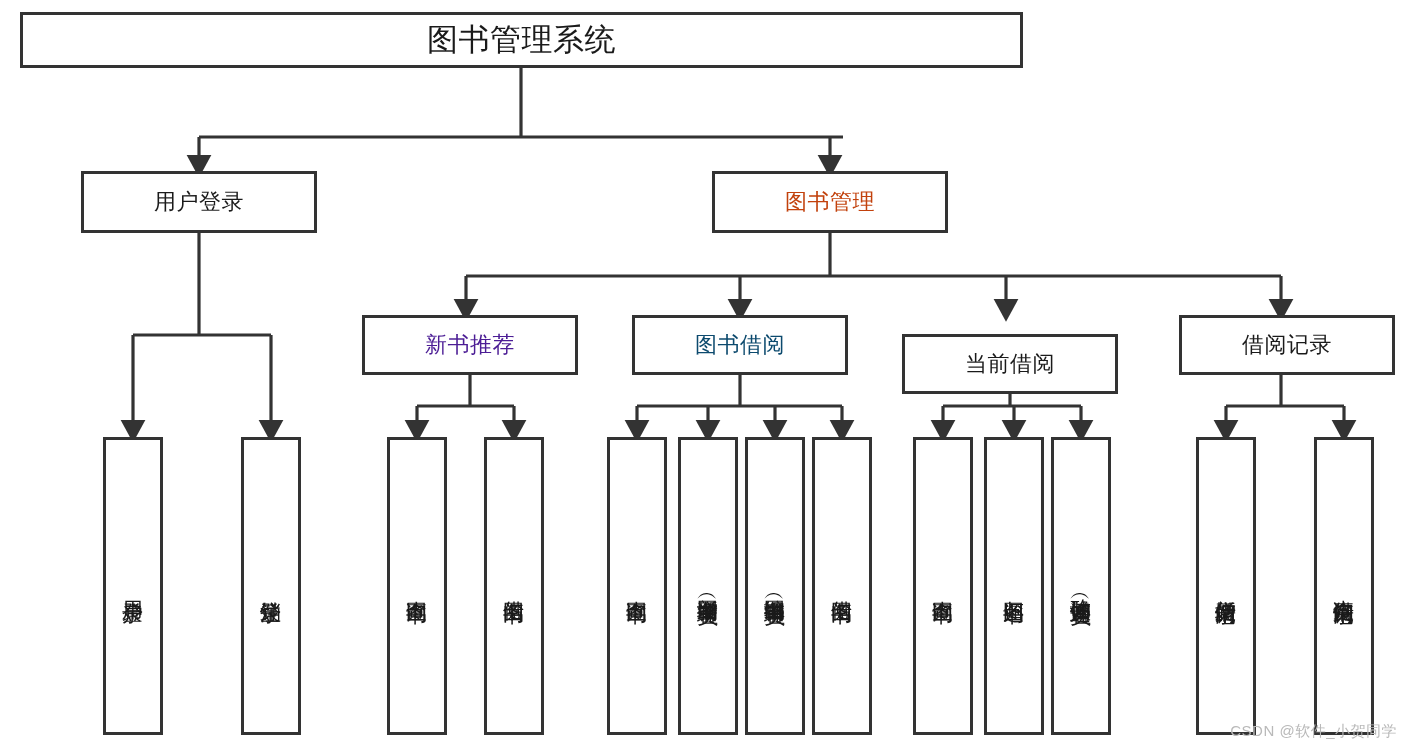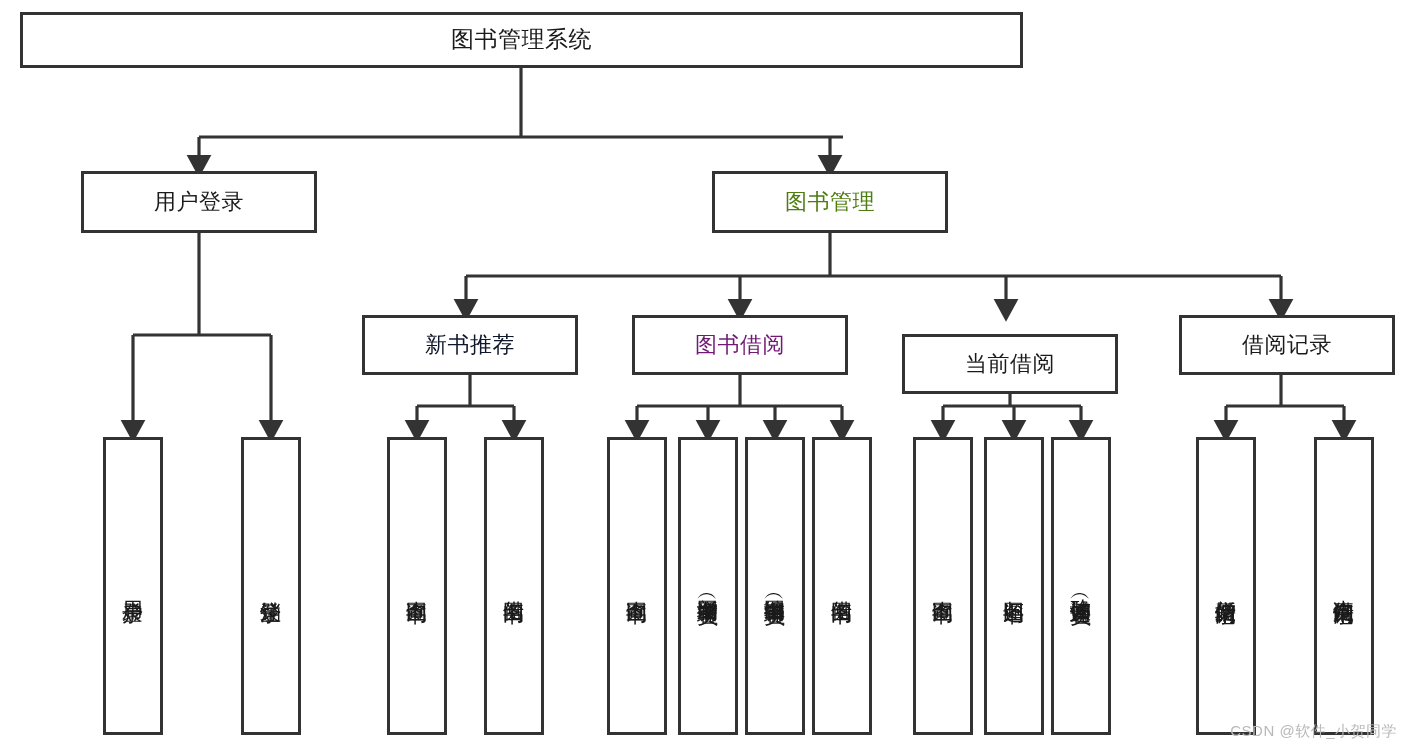--- a/index.html
+++ b/index.html
@@ -44,21 +44,21 @@
   }
   .node.vertical .node-label {
     writing-mode: vertical-rl;
     text-orientation: upright;
     font-size: 21px;
     letter-spacing: 1px;
     line-height: 1.0;
     white-space: normal;
   }
   .node.root .node-label {
-    font-size: 23px;
+    font-size: 31px;
   }
   #watermark {
     position: absolute;
     right: 8px;
     bottom: 6px;
     color: #b9b9b9;
     font-size: 15px;
     letter-spacing: 0.5px;
     z-index: 5;
     white-space: nowrap;
@@ -120,28 +120,28 @@
   </svg>
 
   <div class="node root" style="left: 20px; top: 12px; width: 1003px; height: 56px; border-color: rgb(51, 51, 51); background: rgb(255, 255, 255);">
     <span class="node-label" style="color: rgb(26, 26, 26);">图书管理系统</span>
   </div>
 
   <div class="node" style="left: 81px; top: 171px; width: 236px; height: 62px; border-color: rgb(51, 51, 51); background: rgb(255, 255, 255);">
     <span class="node-label" style="color: rgb(26, 26, 26);">用户登录</span>
   </div>
   <div class="node" style="left: 712px; top: 171px; width: 236px; height: 62px; border-color: rgb(51, 51, 51); background: rgb(255, 255, 255);">
-    <span class="node-label" style="color: #4d7c0f;">图书管理</span>
+    <span class="node-label" style="color: #c2410c;">图书管理</span>
   </div>
 
   <div class="node" style="left: 362px; top: 315px; width: 216px; height: 60px; border-color: rgb(51, 51, 51); background: rgb(255, 255, 255);">
-    <span class="node-label" style="color: #0f172a;">新书推荐</span>
+    <span class="node-label" style="color: #4c1d95;">新书推荐</span>
   </div>
   <div class="node" style="left: 632px; top: 315px; width: 216px; height: 60px; border-color: rgb(51, 51, 51); background: rgb(255, 255, 255);">
-    <span class="node-label" style="color: #701a75;">图书借阅</span>
+    <span class="node-label" style="color: #0c4a6e;">图书借阅</span>
   </div>
   <div class="node" style="left: 902px; top: 315px; width: 216px; height: 60px; border-color: rgb(51, 51, 51); background: rgb(255, 255, 255); margin-top: 19px;">
     <span class="node-label" style="color: rgb(26, 26, 26);">当前借阅</span>
   </div>
   <div class="node" style="left: 1172px; top: 315px; width: 216px; height: 60px; border-color: rgb(51, 51, 51); background: rgb(255, 255, 255); margin-left: 7px;">
     <span class="node-label" style="color: rgb(26, 26, 26);">借阅记录</span>
   </div>
 
   <div class="node vertical" style="left: 103px; top: 437px; width: 60px; height: 298px; border-color: rgb(51, 51, 51); background: rgb(255, 255, 255);">
     <span class="node-label" style="color: rgb(26, 26, 26);">用户登录</span>

